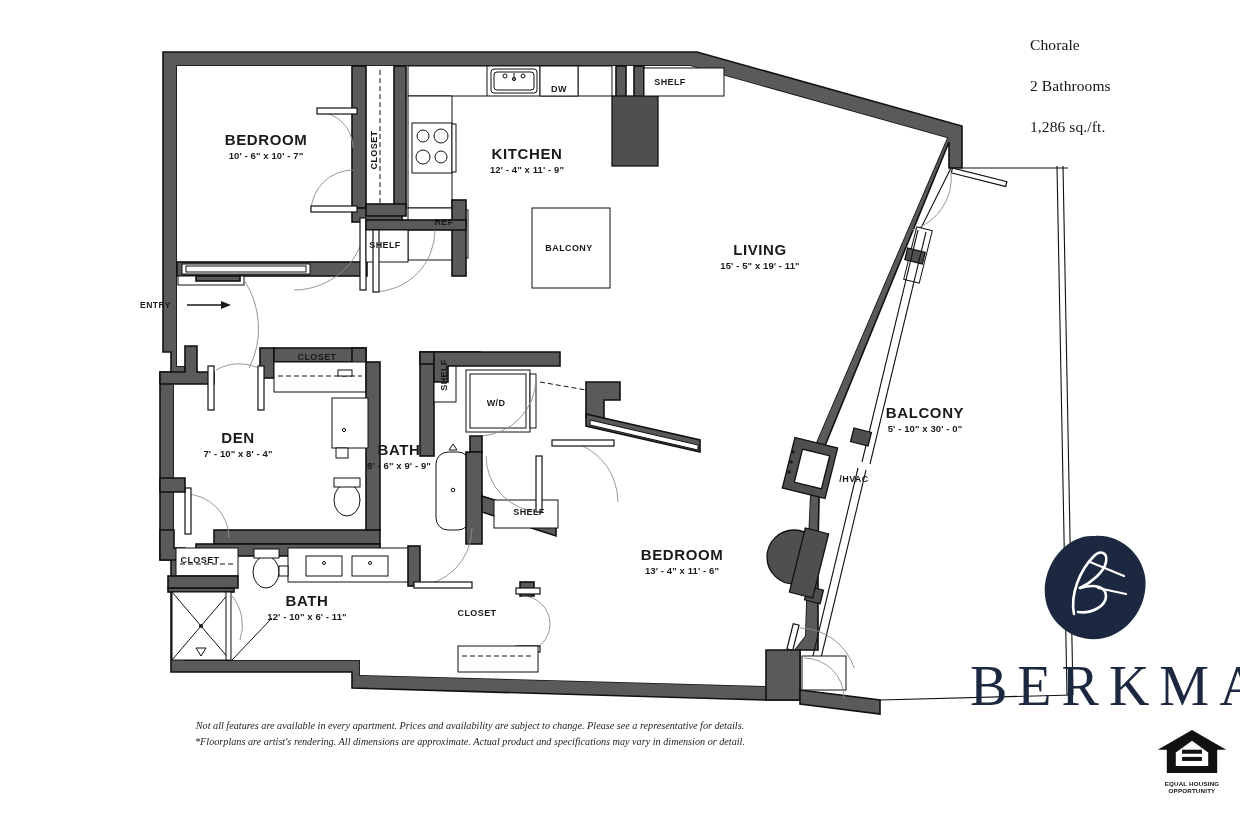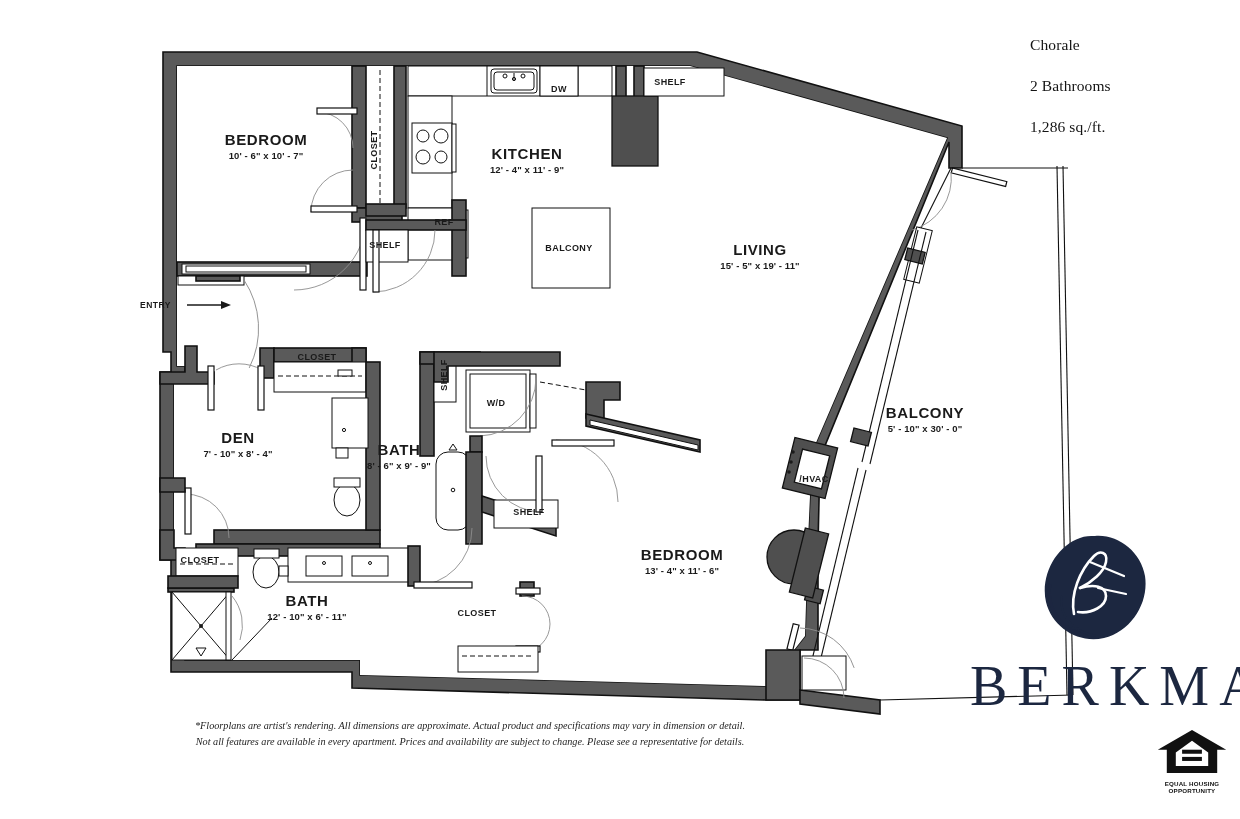--- a/index.html
+++ b/index.html
@@ -386,34 +386,34 @@
       </div>
       <div class="lbl small vert" style="left: 444px; top: 375px;">
         <span class="nm">SHELF</span>
       </div>
       <div class="lbl small" style="left: 496px; top: 403px;">
         <span class="nm">W/D</span>
       </div>
       <div class="lbl small" style="left: 529px; top: 512px;">
         <span class="nm">SHELF</span>
       </div>
-      <div class="lbl small" style="left: 814px; top: 479px;">
+      <div class="lbl small" style="left: 854px; top: 479px;">
         <span class="nm">/HVAC</span>
       </div>
       <div class="lbl small" style="left: 200px; top: 560px;">
         <span class="nm">CLOSET</span>
       </div>
       <div class="lbl small" style="left: 477px; top: 613px;">
         <span class="nm">CLOSET</span>
       </div>
     </div>
 
   <div id="disclaimer">
+    <div>Not all features are available in every apartment. Prices and availability are subject to change. Please see a representative for details.</div>
     <div>*Floorplans are artist's rendering. All dimensions are approximate. Actual product and specifications may vary in dimension or detail.</div>
-    <div>Not all features are available in every apartment. Prices and availability are subject to change. Please see a representative for details.</div>
   </div>
 
   <div id="berkman-logo">
     <div id="logo-mark">
       <svg viewBox="0 0 110 110" width="110" height="110">
         <path d="M55,4 C78,2 101,20 105,44 C109,70 92,99 64,106 C38,112 12,95 6,70
                  C0,44 16,14 40,6 C45,4 50,4 55,4 Z" fill="#1c2740"></path>
         <path d="M10,52 C6,72 18,94 40,102" fill="none" stroke="#1c2740" stroke-width="3" opacity=".75"></path>
         <path d="M22,64 C18,84 34,100 56,104" fill="none" stroke="#1c2740" stroke-width="2" opacity=".5"></path>
         <path d="M34,82 C30,62 40,38 54,24 C60,18 68,20 66,30 C64,40 52,50 40,56" fill="none" stroke="#ffffff" stroke-width="2.6" stroke-linecap="round"></path>

